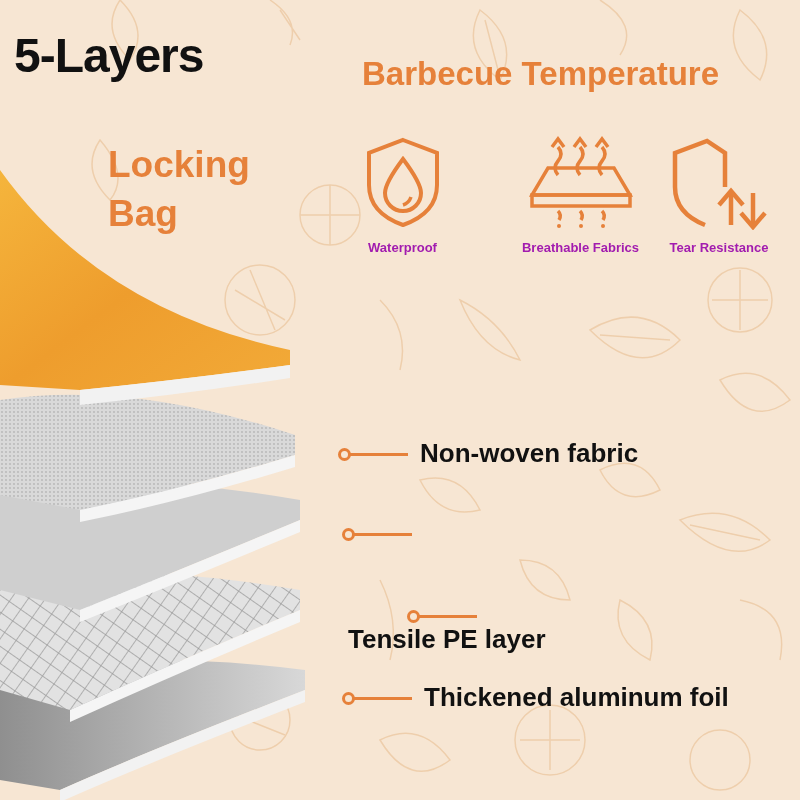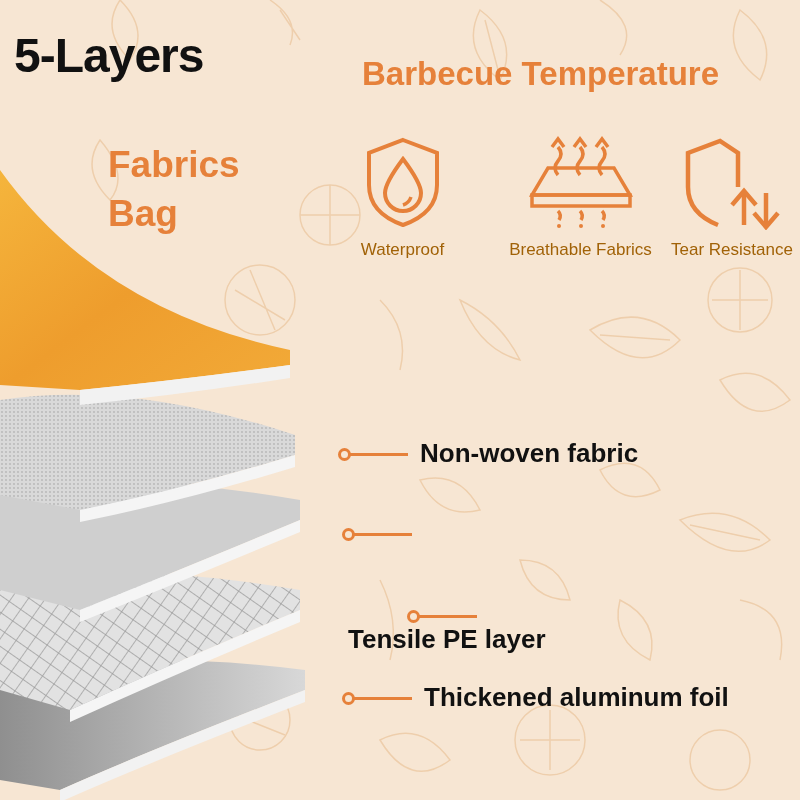--- a/index.html
+++ b/index.html
@@ -18,21 +18,21 @@
     position: absolute; left: 362px; top: 55px; margin: 0;
     font-size: 33px; font-weight: 700; color: #e6813a; z-index: 2;
   }
   .bbq {
     position: absolute; left: 108px; top: 140px; margin: 0;
     font-size: 37px; font-weight: 700; color: #e6813a; line-height: 49px; z-index: 2;
   }
   .features { position: absolute; left: 350px; top: 135px; width: 440px; height: 150px; z-index: 2; }
   .feature { position: absolute; top: 0; display: flex; flex-direction: column; align-items: center; }
   .feature svg { display: block; }
-  .feature .label { font-size: 17px; color: #a16207; margin-top: 10px; white-space: nowrap; }
+  .feature .label { font-size: 13px; color: #a21caf; margin-top: 10px; white-space: nowrap; font-weight: bold; }
   .layers { position: absolute; left: 0; top: 150px; width: 320px; height: 650px; z-index: 1; }
   .list { position: absolute; left: 336px; top: 430px; z-index: 2; }
   .list-item { position: absolute; left: 0; display: flex; align-items: center; white-space: nowrap; }
   .bullet { width: 76px; height: 16px; position: relative; }
   .bullet .dot {
     position: absolute; left: 2px; top: 2px; width: 7px; height: 7px;
     border: 3px solid #e6813a; border-radius: 50%; background: #f7e6d3;
   }
   .bullet .line { position: absolute; left: 14px; top: 7px; width: 58px; height: 3px; background: #e6813a; }
   .list-item .text { font-size: 26px; font-weight: 700; color: #111111; margin-left: 8px; }
@@ -70,21 +70,21 @@
     <circle cx="720" cy="760" r="30"></circle>
     <path d="M380 740 Q420 720 450 760 Q410 790 380 740Z"></path>
     <circle cx="260" cy="720" r="30"></circle>
       <path d="M235 715 L285 735"></path>
   </g>
 </svg>
 
 <h1 class="title">5-Layers</h1>
 <h2 class="subtitle">Barbecue Temperature</h2>
 <div class="bbq">
-  <div>Fabrics</div>
+  <div>Locking</div>
   <div>Bag</div>
 </div>
 
 <svg class="layers" width="320" height="650" viewBox="0 0 320 650">
   <defs>
     <linearGradient id="gOrange" x1="0" y1="0" x2="1" y2="1">
       <stop offset="0" stop-color="#f5b53c"></stop>
       <stop offset="0.5" stop-color="#ee9d2d"></stop>
       <stop offset="1" stop-color="#f2aa38"></stop>
     </linearGradient>
@@ -141,21 +141,21 @@
         <path d="M32 76 Q36 80 33 85"></path>
           <path d="M54 76 Q58 80 55 85"></path>
           <path d="M76 76 Q80 80 77 85"></path>
       </g>
       <circle cx="33" cy="91" r="2" fill="#e6813a"></circle>
         <circle cx="55" cy="91" r="2" fill="#e6813a"></circle>
         <circle cx="77" cy="91" r="2" fill="#e6813a"></circle>
     </svg>
     <span class="label">Breathable Fabrics</span>
   </div>
-  <div class="feature" style="left:317px; width:130px;text-align:right;">
+  <div class="feature" style="left:304px; width:130px;text-align:right;">
     <svg width="100" height="95" viewBox="0 0 100 95">
       <path d="M56 52 L56 18 L38 6 L6 18 L6 52 Q6 78 36 90" fill="none" stroke="#e6813a" stroke-width="4.5"></path>
       <g stroke="#e6813a" stroke-width="4.5" fill="none">
         <path d="M62 90 L62 58"></path>
           <path d="M50 70 L62 56 L74 70"></path>
         <path d="M84 58 L84 90"></path>
           <path d="M72 78 L84 92 L96 78"></path>
       </g>
     </svg>
     <span class="label">Tear Resistance</span>

